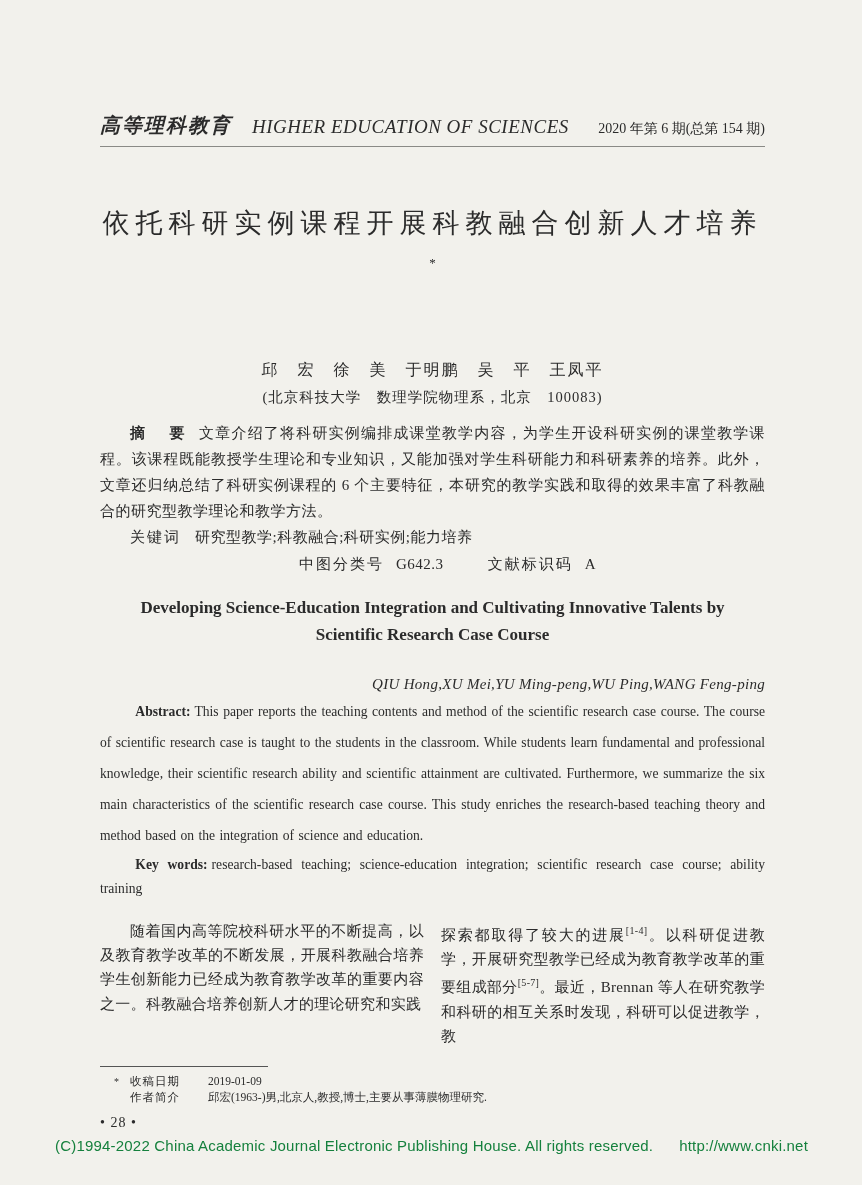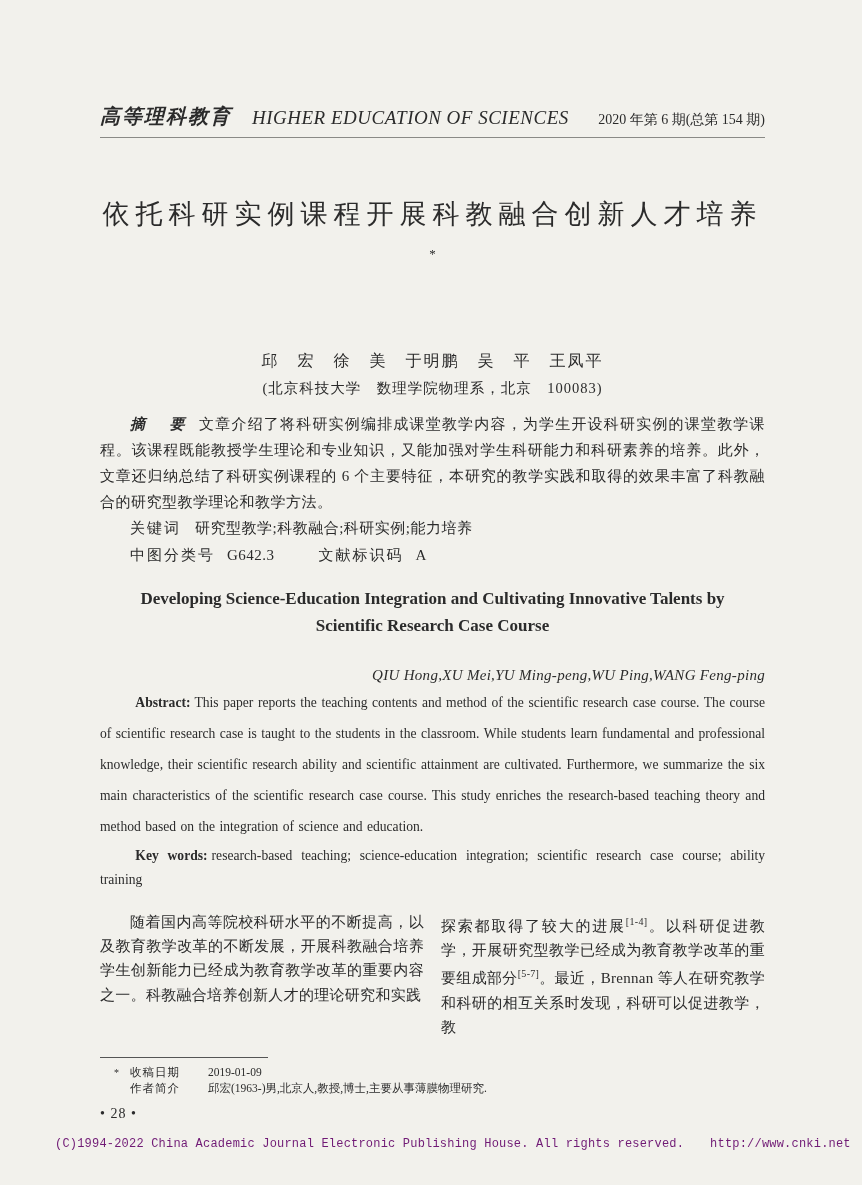--- a/index.html
+++ b/index.html
@@ -6,21 +6,21 @@
   html,body { background:#e8e7e2; }
   .sheet {
     position:relative;
     width:862px; height:1185px;
     background:#f2f1ec;
     font-family:"Liberation Serif","DejaVu Serif",serif;
     color:#2b2b2b;
     overflow:hidden;
   }
   .content {
-    position:absolute; left:100px; top:103px; width:665px;
+    position:absolute; left:100px; top:112px; width:665px;
   }
 
   
   .journal-header {
     display:flex; align-items:flex-end;
     border-bottom:1.5px solid #8a8a86;
     padding-bottom:7px;
   }
   .journal-logo {
     font-size:20px; font-weight:bold; font-style:italic;
@@ -45,24 +45,24 @@
     font-size:16px; letter-spacing:2px;
   }
   .affiliation-cn {
     margin-top:7px; text-align:center;
     font-size:14.5px; letter-spacing:1px;
   }
 
   
   .cn-group { margin-top:13px; font-size:15px; }
   .abstract-cn { text-indent:2em; line-height:26px; text-align:justify; letter-spacing:0.5px; }
-  .abstract-cn .lbl { font-weight:bold; letter-spacing:4px; margin-right:10px;font-style:italic; }
+  .abstract-cn .lbl { font-weight:bold; letter-spacing:4px; margin-right:10px; }
   .keywords-cn { text-indent:2em; line-height:27px; letter-spacing:0.5px; }
   .keywords-cn .lbl { letter-spacing:2px; margin-right:14px; }
-  .clc-line { text-indent:2em; line-height:27px; letter-spacing:0.5px; }
+  .clc-line { text-indent:2em; line-height:27px; letter-spacing:0.5px;text-align:center; }
   .clc-line .lbl { letter-spacing:2px; margin-right:12px; }
   .clc-line .val { margin-right:44px; }
 
   
   .en-title {
     margin-top:16px; text-align:center;
     font-size:17px; font-weight:bold; line-height:27px;
   }
   .en-authors {
     margin-top:28px; text-align:right;
@@ -94,22 +94,22 @@
   .fn-rows { flex:1; }
   .fn-row { display:flex; }
   .fn-label { width:64px; letter-spacing:1px; flex-shrink:0; margin-right:14px; }
   .fn-value {}
 
   .page-number { margin-top:10px; font-size:14px; letter-spacing:1px; }
 
   
   .copyright {
     position:absolute; left:55px; top:1137px;
-    font-size:12px; color:#701a75; letter-spacing:0.2px;
-    font-family:Liberation Mono, monospace;
+    font-size:15px; color:#15803d; letter-spacing:0.2px;
+    font-family:Liberation Sans, sans-serif;
   }
   .copyright .url { margin-left:26px; }
 </style>
 </head>
 <body>
 
 <div class="sheet">
   <div class="content">
 
     <div class="journal-header">

